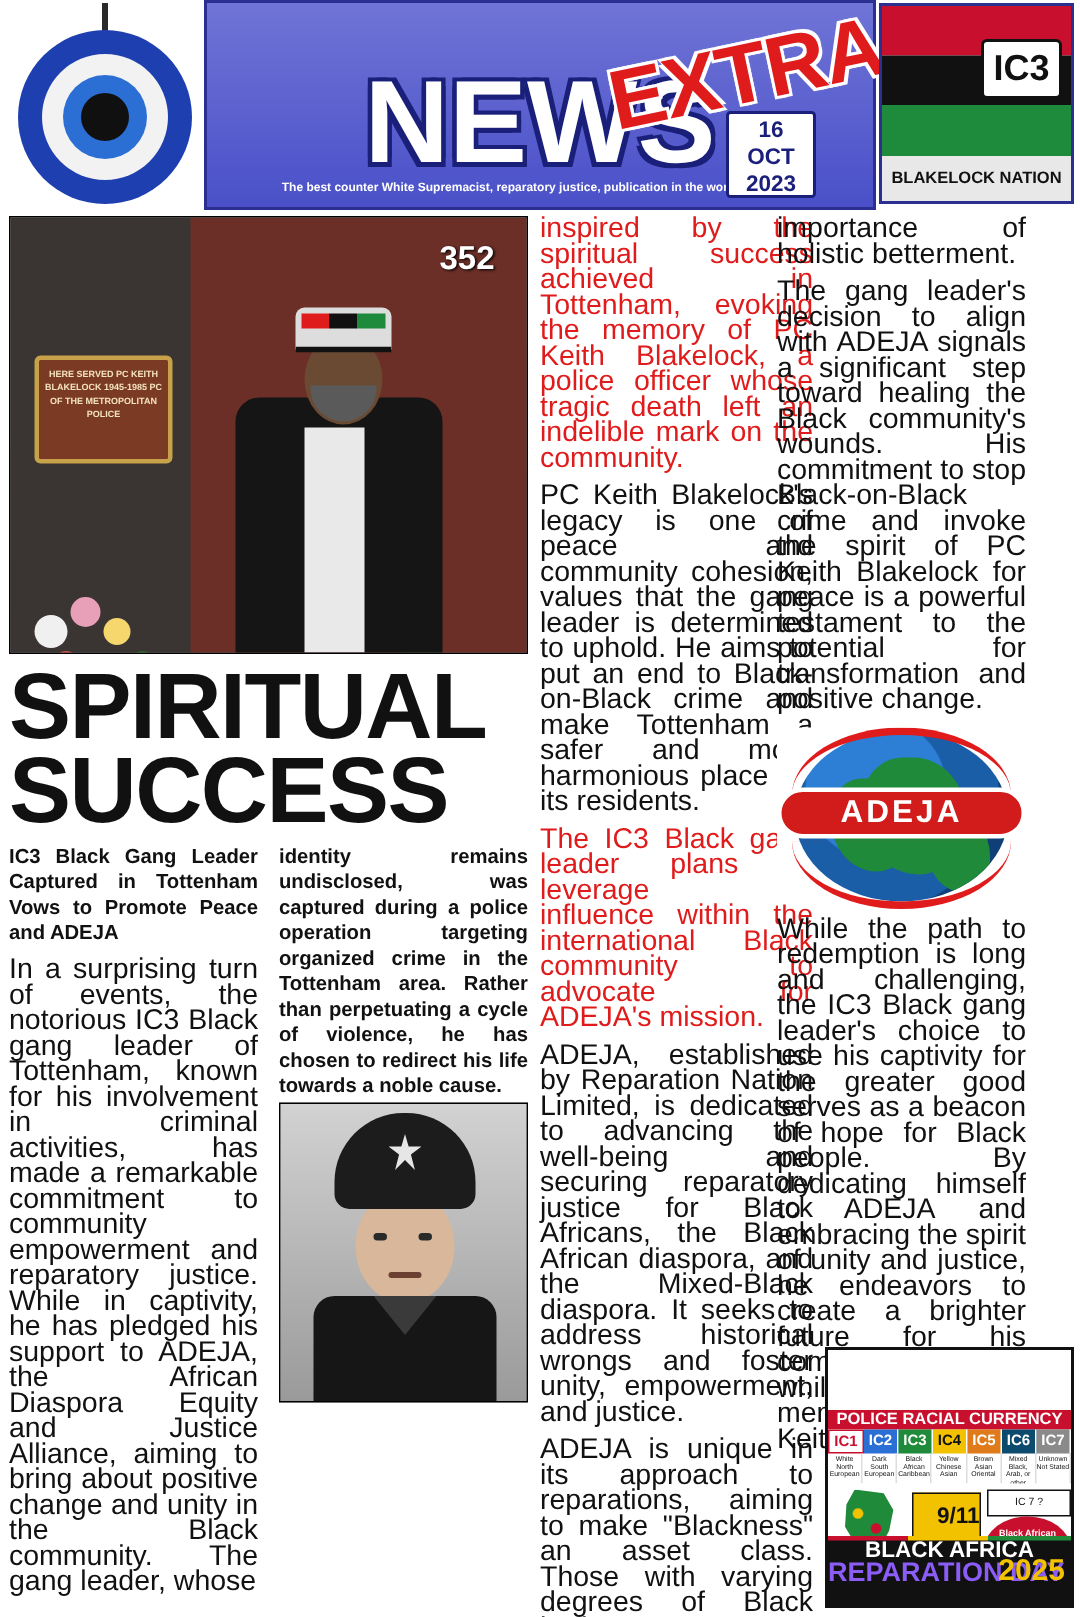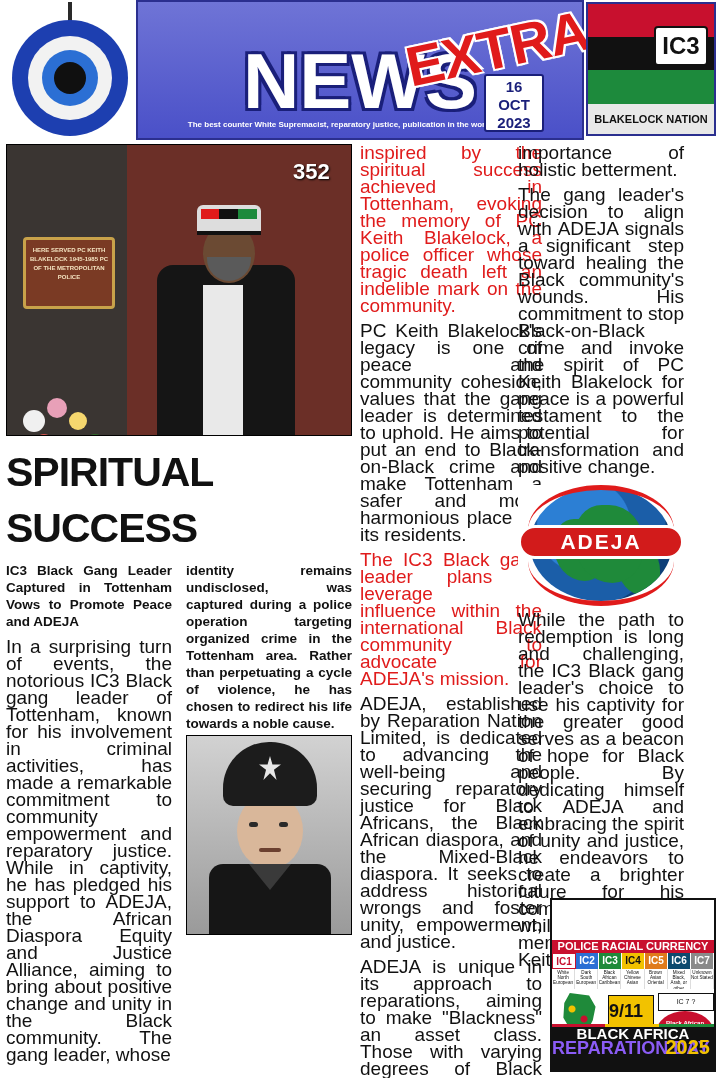--- a/index.html
+++ b/index.html
@@ -159,21 +159,21 @@
     border-bottom:4px solid #111;}
   .man-hat::after{content:"";position:absolute;left:4px;top:4px;width:56px;height:10px;
     background:linear-gradient(90deg,#e01b1b 0 33%, #111 33% 66%, #1d8a3c 66% 100%);}
   .man-shirt{position:absolute;left:196px;top:140px;width:40px;height:150px;background:#e9e9e9;}
   .man-leg{position:absolute;left:170px;top:300px;width:120px;height:72px;background:#1c1c1c;border-radius:8px;}
 
   
   .headline{
     margin-top:8px;
     font-weight:bold;
-    font-size:41px;
+    font-size:62px;
     line-height:56px;
     letter-spacing:-1px;
     color:#111;
   }
   .subhead-wrap{display:flex;gap:14px;margin-top:6px;}
   .sub-l{width:166px;}
   .sub-r{width:166px;}
   .subhead{
     font-size:13.5px;line-height:17px;font-weight:bold;color:#111;
     text-align:justify;
@@ -259,21 +259,21 @@
     position:absolute;left:4px;top:4px;width:46px;height:62px;
     background:#1f8a3a;
     clip-path:polygon(30% 0,72% 4%,86% 22%,80% 44%,62% 70%,54% 96%,40% 86%,32% 60%,16% 40%,18% 16%);
   }
   .map-dots{position:absolute;left:8px;top:10px;width:40px;height:50px;
     background:radial-gradient(circle at 30% 20%, #f2c200 3px, transparent 4px),
                radial-gradient(circle at 60% 40%, #c8102e 3px, transparent 4px),
                radial-gradient(circle at 40% 65%, #2b6fd4 3px, transparent 4px);}
   .nine-eleven{
     position:absolute;left:56px;top:6px;width:46px;height:30px;
-    background:#f2c200;color:#111;font-weight:bold;font-size:18px;text-align:left;line-height:30px;
+    background:#f2c200;color:#111;font-weight:bold;font-size:15px;text-align:right;line-height:30px;
     border:1px solid #111;box-sizing:border-box;
   }
   .ic7-box{
     position:absolute;left:106px;top:4px;width:54px;height:16px;
     font-size:7px;text-align:center;line-height:16px;color:#111;border:1px solid #111;
   }
   .diaspora{
     position:absolute;left:104px;top:22px;width:58px;height:44px;border-radius:50%;
     background:#c8102e;color:#fff;font-size:6px;font-weight:bold;text-align:center;
     line-height:8px;padding-top:8px;box-sizing:border-box;

